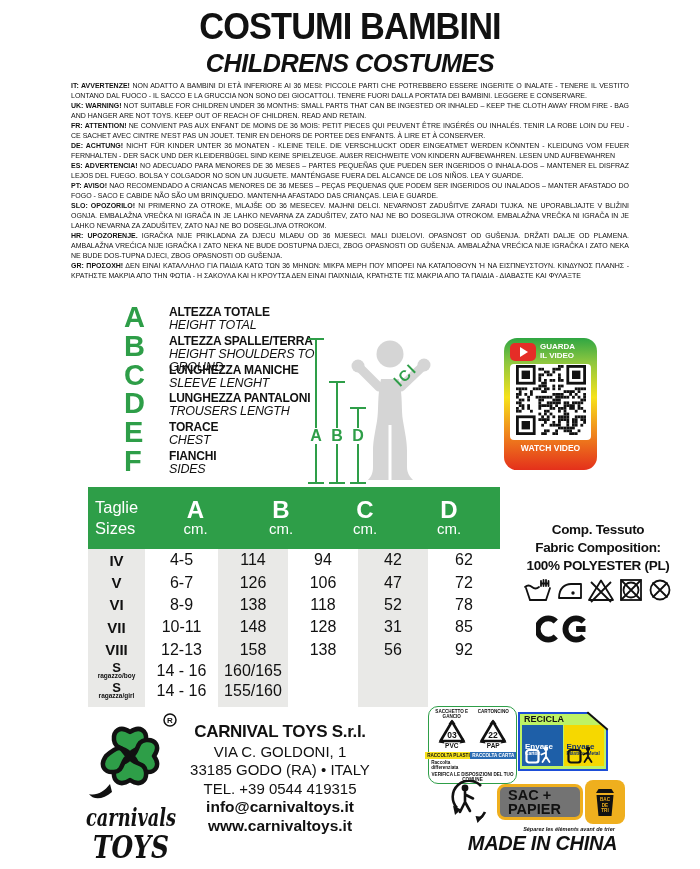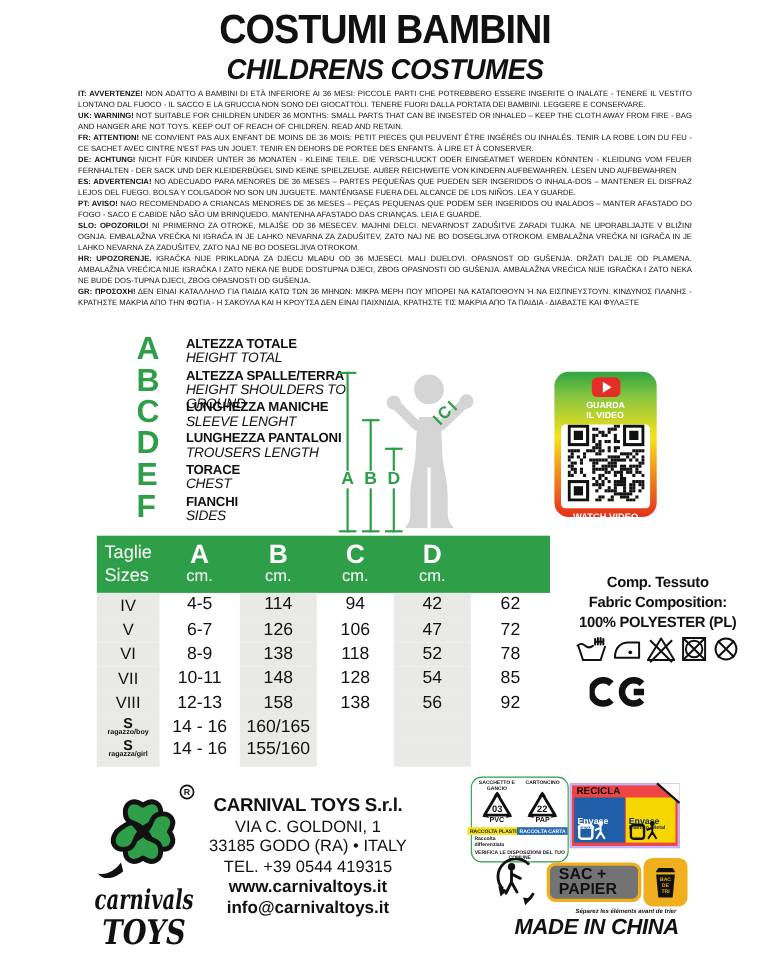--- a/index.html
+++ b/index.html
@@ -34,45 +34,45 @@
         font-weight:800;font-size:16px;padding:0 2px;line-height:1;}
   .figure{position:absolute;left:348px;top:337px;}
   .armc{position:absolute;left:394px;top:368px;display:flex;align-items:center;gap:3px;
         transform:rotate(-44deg);color:var(--green,#2E9E48);font-weight:800;font-size:15px;line-height:1;}
   .armcap{width:2px;height:11px;background:var(--green,#2E9E48);}
 
   
   .vidbox{position:absolute;left:504px;top:338px;width:93px;height:132px;border-radius:13px;
      background:linear-gradient(180deg,#2FA643 0%,#8CC63F 18%,#F6E21B 45%,#F1941D 68%,#E4301B 100%);
      padding:5px 6px;}
-  .vidtop{display:flex;gap:4px;align-items:center;flex-direction:column;}
+  .vidtop{display:flex;gap:4px;align-items:flex-start;}
   .ytbtn{width:26px;height:18px;background:var(--youtube-red,#E52D27);border-radius:5px;position:relative;flex:none;}
   .ytbtn:after{content:"";position:absolute;left:10px;top:4px;border-left:8px solid #fff;
      border-top:5px solid transparent;border-bottom:5px solid transparent;}
   .vidtxt{color:#fff;font-size:8px;font-weight:800;line-height:1.1;}
   .vidtxt span{display:block;}
   .qrwrap{background:#fff;border-radius:4px;margin-top:3px;width:81px;height:76px;
      display:flex;align-items:center;justify-content:center;}
   .vidbottom{color:#fff;text-align:center;font-size:8.5px;font-weight:800;margin-top:3px;}
 
   
   .sizetable{position:absolute;left:88px;top:487px;width:412px;}
   .tr{display:grid;grid-template-columns:57px 73px 70px 70px 70px 72px;}
-  .tr.th{height:52px;background:var(--green,#2E9E48);color:#fff;}
+  .tr.th{height:62px;background:var(--green,#2E9E48);color:#fff;gap:14px;}
   .tr.body{height:22.4px;} .tr.srow{height:20px;} .tr.sp{height:6px;}
   .tc{display:flex;flex-direction:column;align-items:center;justify-content:center;text-align:center;
       font-size:16px;}
   .shade{background:var(--table-shade,#E9E9E7);}
   .h2l{align-self:flex-start;padding-left:7px;font-size:16.5px;line-height:1.25;text-align:left;}
   .h2l span{display:block;}
   .hyr b{display:block;font-size:18px;font-weight:800;line-height:.9;}
   .hyr span{display:block;font-size:10.5px;line-height:1;}
   .hlt b{display:block;font-size:24px;font-weight:800;line-height:.85;}
   .hlt span{display:block;font-size:15px;line-height:1;}
-  .szc{font-weight:400;font-size:15px;}
+  .szc{font-weight:700;font-size:15px;}
   .szS{font-weight:700;font-size:13px;line-height:.85;}
   .szsub{font-weight:700;font-size:6.5px;line-height:1;}
 
   
   .comp{position:absolute;left:498px;top:521px;width:200px;text-align:center;font-weight:800;
         font-size:13.5px;line-height:1.32;letter-spacing:-.3px;}
   .careicons{display:flex;justify-content:center;gap:3px;margin-top:3px;}
   .cicon{display:inline-flex;}
   .cemark{position:absolute;left:536px;top:609px;}
 
@@ -90,22 +90,22 @@
   .rcol{display:flex;flex-direction:column;align-items:center;width:41px;}
   .rlab{font-size:4.6px;font-weight:700;text-align:center;line-height:1.15;height:10px;}
   .rmat{font-size:6.5px;font-weight:800;line-height:1;margin-top:-1px;}
   .rbadge{font-size:4.6px;font-weight:800;padding:1px 2px;margin-top:2px;white-space:nowrap;}
   .rbadge.pl{background:#F6E11C;color:#111;}
   .rbadge.pa{background:#2B6CB3;color:#fff;}
   .rnote1{font-size:4.6px;font-weight:700;margin-top:1px;}
   .rnote2{font-size:4.6px;font-weight:800;margin-top:2px;text-align:center;}
 
   
-  .recicla{position:absolute;left:518px;top:712px;width:100px;height:59px;background:#ef4444;
-     border:2px solid #c4b5fd;}
+  .recicla{position:absolute;left:518px;top:712px;width:90px;height:59px;background:#bef264;
+     border:2px solid #1d4ed8;}
   .cut{position:absolute;top:-2px;right:-2px;width:20px;height:18px;background:#fff;
      clip-path:polygon(0 0,100% 0,100% 100%);}
   .cutline{position:absolute;top:6px;right:-5px;width:27px;height:2px;background:#111;transform:rotate(41deg);}
   .rechead{font-size:9px;font-weight:800;padding:1px 0 1px 4px;line-height:1;}
   .recpanels{display:flex;gap:1px;padding:0 2px;}
   .panel{width:53px;height:41px;padding:18px 3px;background:var(--recicla-blue,#1E5FA8);color:#fff;position:relative;}
   .panel.yellow{background:var(--recicla-yellow,#F6D800);color:#12306E;}
   .panel b{font-size:8px;display:block;line-height:1;}
   .panel .psub{font-size:4.8px;font-weight:700;display:block;line-height:1.1;}
   .panel svg{position:absolute;left:3px;bottom:2px;}
@@ -508,21 +508,21 @@
     <div class="tc shade" data-name="c-cell">52</div>
     <div class="tc" data-name="d-cell">78</div>
   </div>
       <div class="tr body " data-name="size-row">
     <div class="tc shade" data-name="size-cell">
           <span class="szc">VII</span>
         </div>
     <div class="tc" data-name="years-cell">10-11</div>
     <div class="tc shade" data-name="a-cell">148</div>
     <div class="tc" data-name="b-cell">128</div>
-    <div class="tc shade" data-name="c-cell">54</div>
+    <div class="tc shade" data-name="c-cell">31</div>
     <div class="tc" data-name="d-cell">85</div>
   </div>
       <div class="tr body " data-name="size-row">
     <div class="tc shade" data-name="size-cell">
           <span class="szc">VIII</span>
         </div>
     <div class="tc" data-name="years-cell">12-13</div>
     <div class="tc shade" data-name="a-cell">158</div>
     <div class="tc" data-name="b-cell">138</div>
     <div class="tc shade" data-name="c-cell">56</div>
@@ -620,22 +620,22 @@
     <circle cx="86" cy="10" r="6" fill="#fff" stroke="#111" stroke-width="1.5"></circle>
     <text x="86" y="13" font-size="8" font-weight="bold" text-anchor="middle" fill="#111" font-family="Liberation Sans,sans-serif">R</text>
     <text x="47" y="116" text-anchor="middle" font-family="DejaVu Serif,serif" font-style="italic" font-weight="bold" font-size="25" fill="#111" textLength="90" lengthAdjust="spacingAndGlyphs">carnivals</text>
     <text x="47" y="148" text-anchor="middle" font-family="DejaVu Serif,serif" font-style="italic" font-weight="bold" font-size="31" fill="#111" textLength="76" lengthAdjust="spacingAndGlyphs">TOYS</text>
   </svg>
   <div class="company" data-name="company-info">
     <div class="coname" data-name="company-name">CARNIVAL TOYS S.r.l.</div>
     <div class="coline" data-name="company-address1">VIA C. GOLDONI, 1</div>
     <div class="coline" data-name="company-address2">33185 GODO (RA) • ITALY</div>
     <div class="coline" data-name="company-phone">TEL. +39 0544 419315</div>
+    <div class="coline cobold" data-name="email-link">info@carnivaltoys.it</div>
     <div class="coline cobold" data-name="website-link">www.carnivaltoys.it</div>
-    <div class="coline cobold" data-name="email-link">info@carnivaltoys.it</div>
   </div>
 
   <div class="recycbox" data-name="recycling-info-box" id="recycbox">
   <div class="recycols">
     <div class="rcol" data-name="plastic-recycling">
       <div class="rlab">SACCHETTO E GANCIO</div>
           <svg width="28" height="25" viewBox="0 0 28 25" data-name="recycling-triangle-icon">
   <path d="M14 2.5 L25.5 22 H2.5 Z" stroke="#111" stroke-width="2.6" fill="none" stroke-linejoin="round"></path>
   <polygon points="14,0.5 17.5,5 10.5,5" fill="#111"></polygon>
   <polygon points="27.5,23.5 21.5,24.5 25,19" fill="#111"></polygon>

